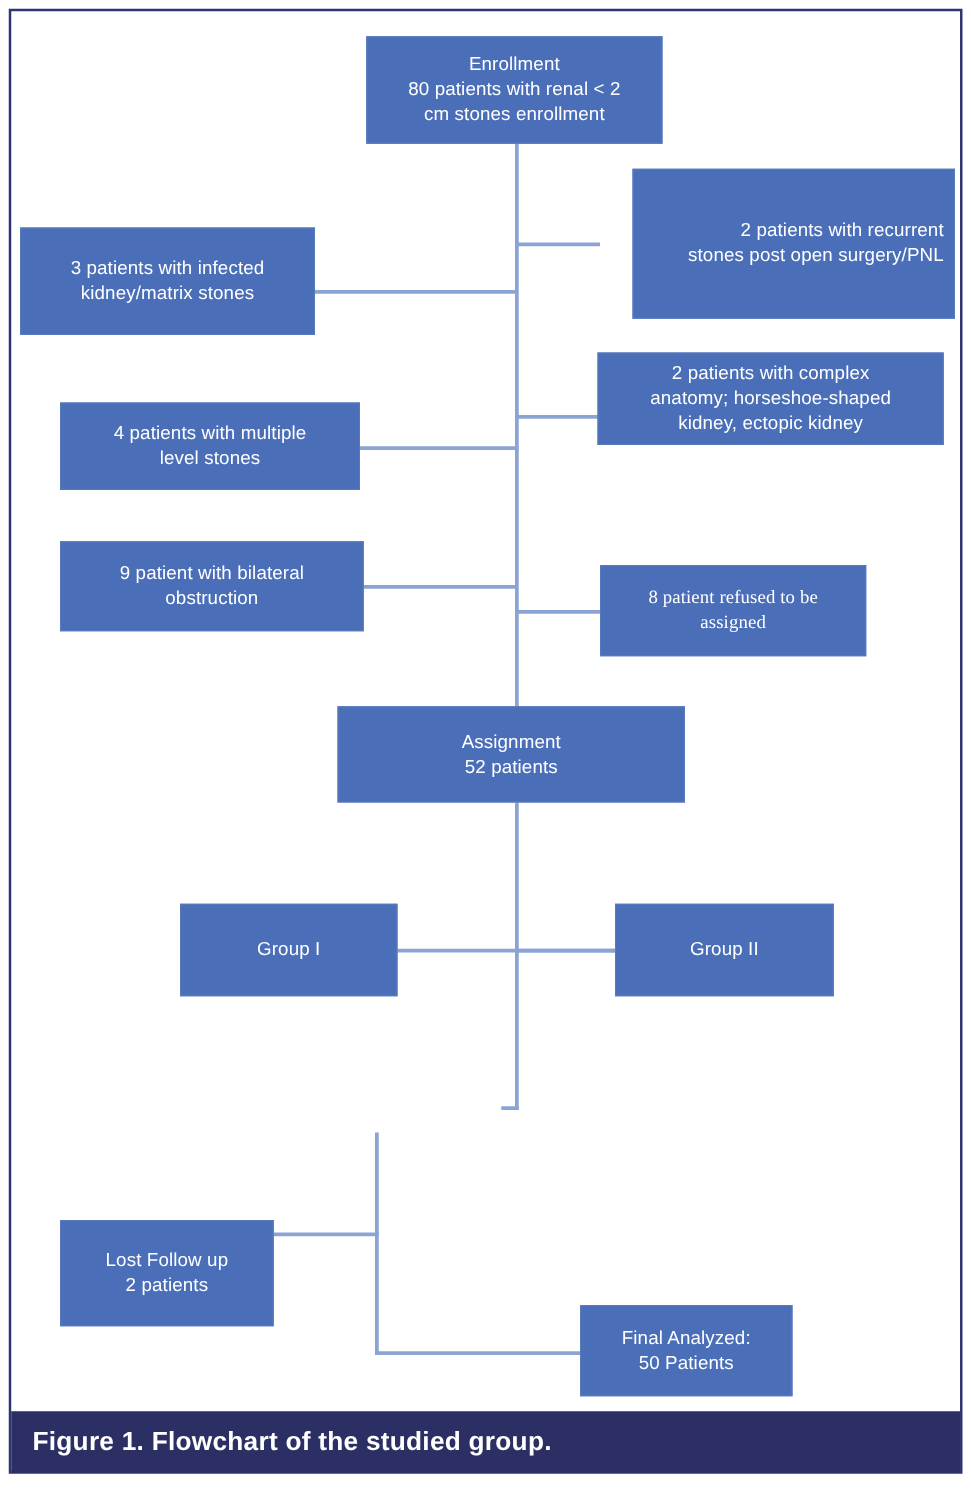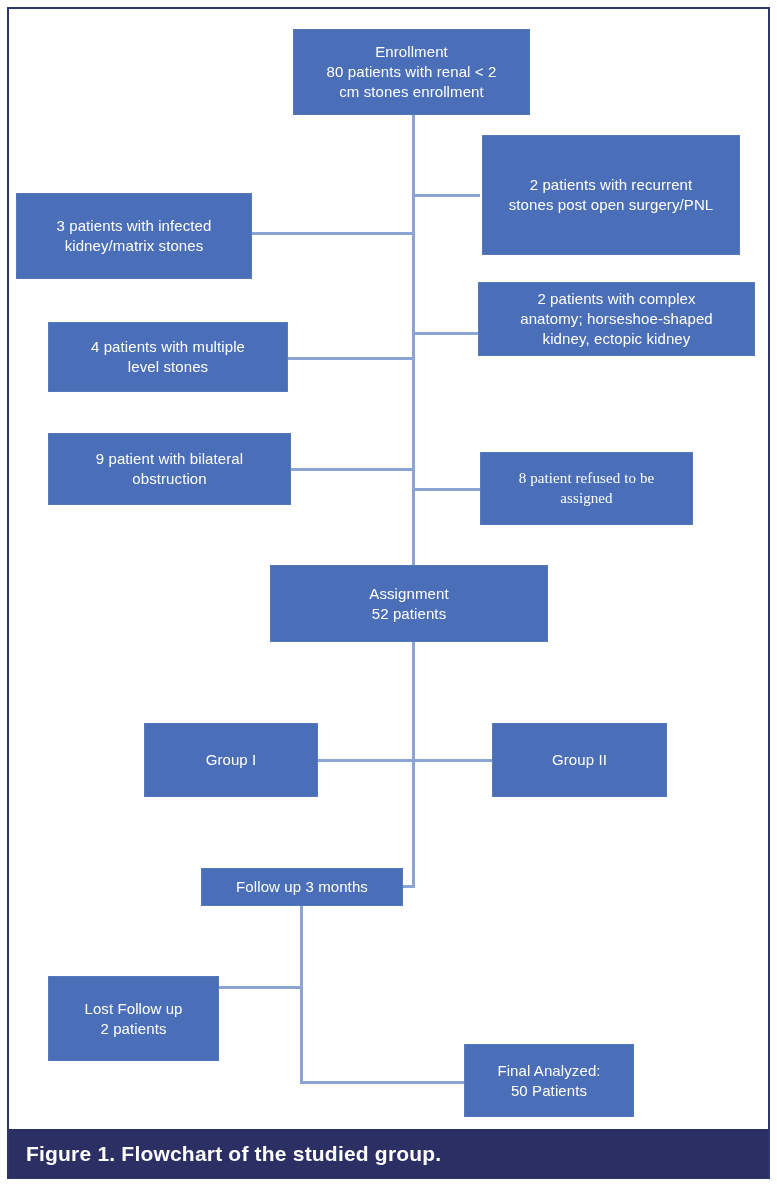--- a/index.html
+++ b/index.html
@@ -112,26 +112,26 @@
     <div class="conn v" style="left:300px; top:906px; height:178px;"></div>
     <div class="conn h" style="left:219px; top:986px; width:84px;"></div>
     <div class="conn h" style="left:300px; top:1081px; width:166px;"></div>
 
     <div class="node" style="left:293px; top:29px; width:237px; height:86px;">
       <span class="line">Enrollment</span>
       <span class="line">80 patients with renal  &lt; 2</span>
       <span class="line">cm stones enrollment</span>
     </div>
 
-    <div class="node" style="left:482px; top:135px; width:258px; height:120px;">
+    <div class="node" style="left:506px; top:135px; width:258px; height:120px;text-align:right;">
       <span class="line">2 patients with recurrent</span>
       <span class="line">stones post open surgery/PNL</span>
     </div>
 
-    <div class="node" style="left:16px; top:182px; width:236px; height:86px;margin-top:11px;">
+    <div class="node" style="left:16px; top:182px; width:236px; height:86px;">
       <span class="line">3 patients with infected</span>
       <span class="line">kidney/matrix stones</span>
     </div>
 
     <div class="node" style="left:478px; top:282px; width:277px; height:74px;">
       <span class="line">2 patients with complex</span>
       <span class="line">anatomy; horseshoe-shaped</span>
       <span class="line">kidney, ectopic kidney</span>
     </div>
 
@@ -156,23 +156,20 @@
     </div>
 
     <div class="node" style="left:144px; top:723px; width:174px; height:74px;justify-content:center;">
       <span class="line">Group I</span>
     </div>
 
     <div class="node" style="left:492px; top:723px; width:175px; height:74px;align-items:flex-end;">
       <span class="line">Group II</span>
     </div>
 
-    <div class="node" style="left:201px; top:868px; width:202px; height:38px;">
-      <span class="line">Follow up 3 months</span>
-    </div>
 
     <div class="node" style="left:48px; top:945px; width:171px; height:85px;margin-top:31px;">
       <span class="line">Lost Follow up</span>
       <span class="line">2 patients</span>
     </div>
 
     <div class="node" style="left:464px; top:1044px; width:170px; height:73px;">
       <span class="line">Final Analyzed:</span>
       <span class="line">50 Patients</span>
     </div>

